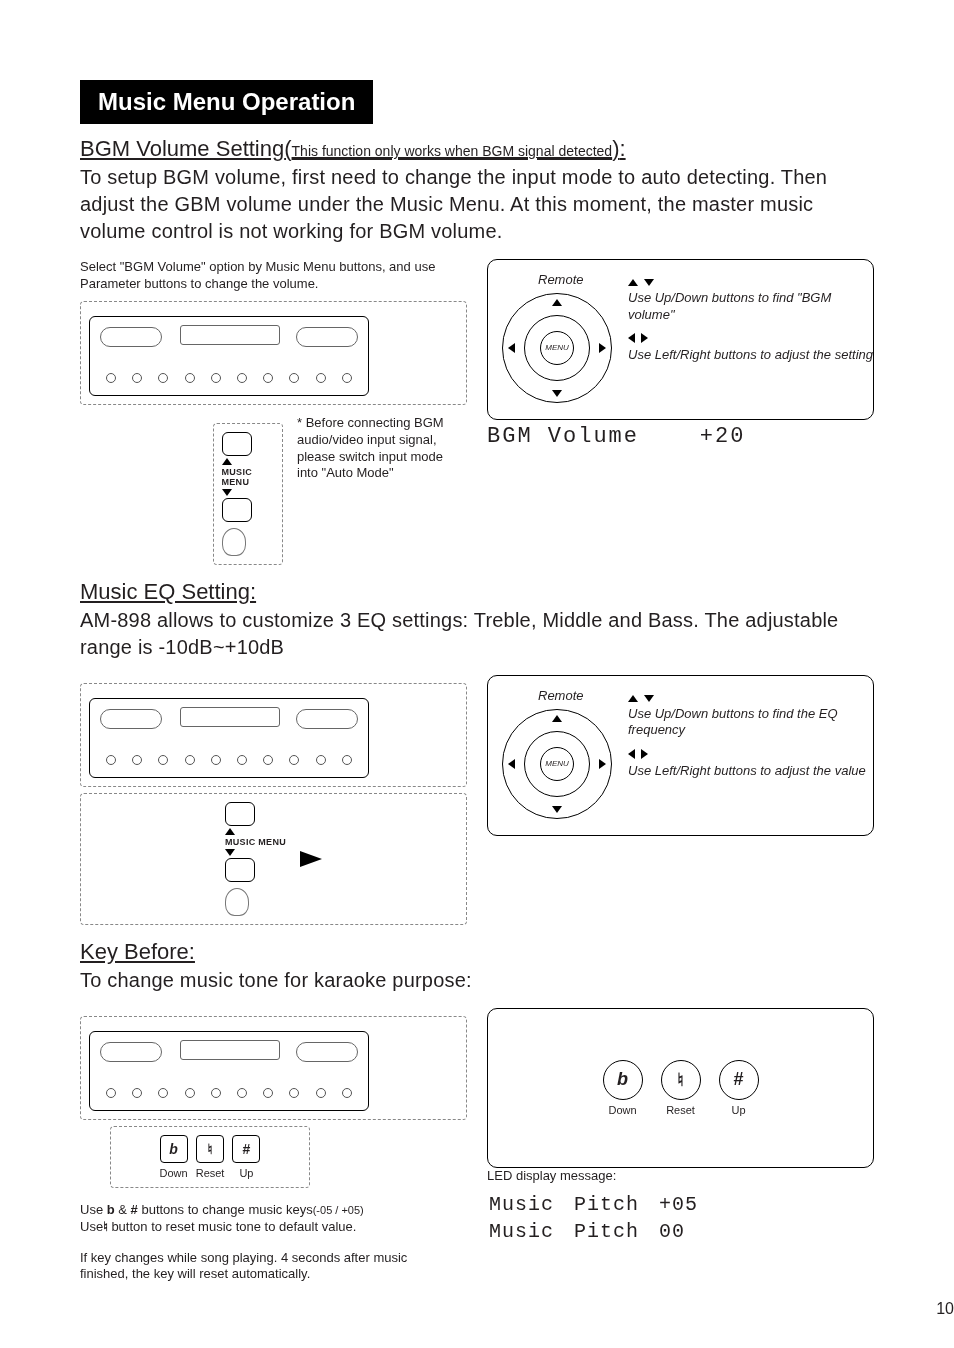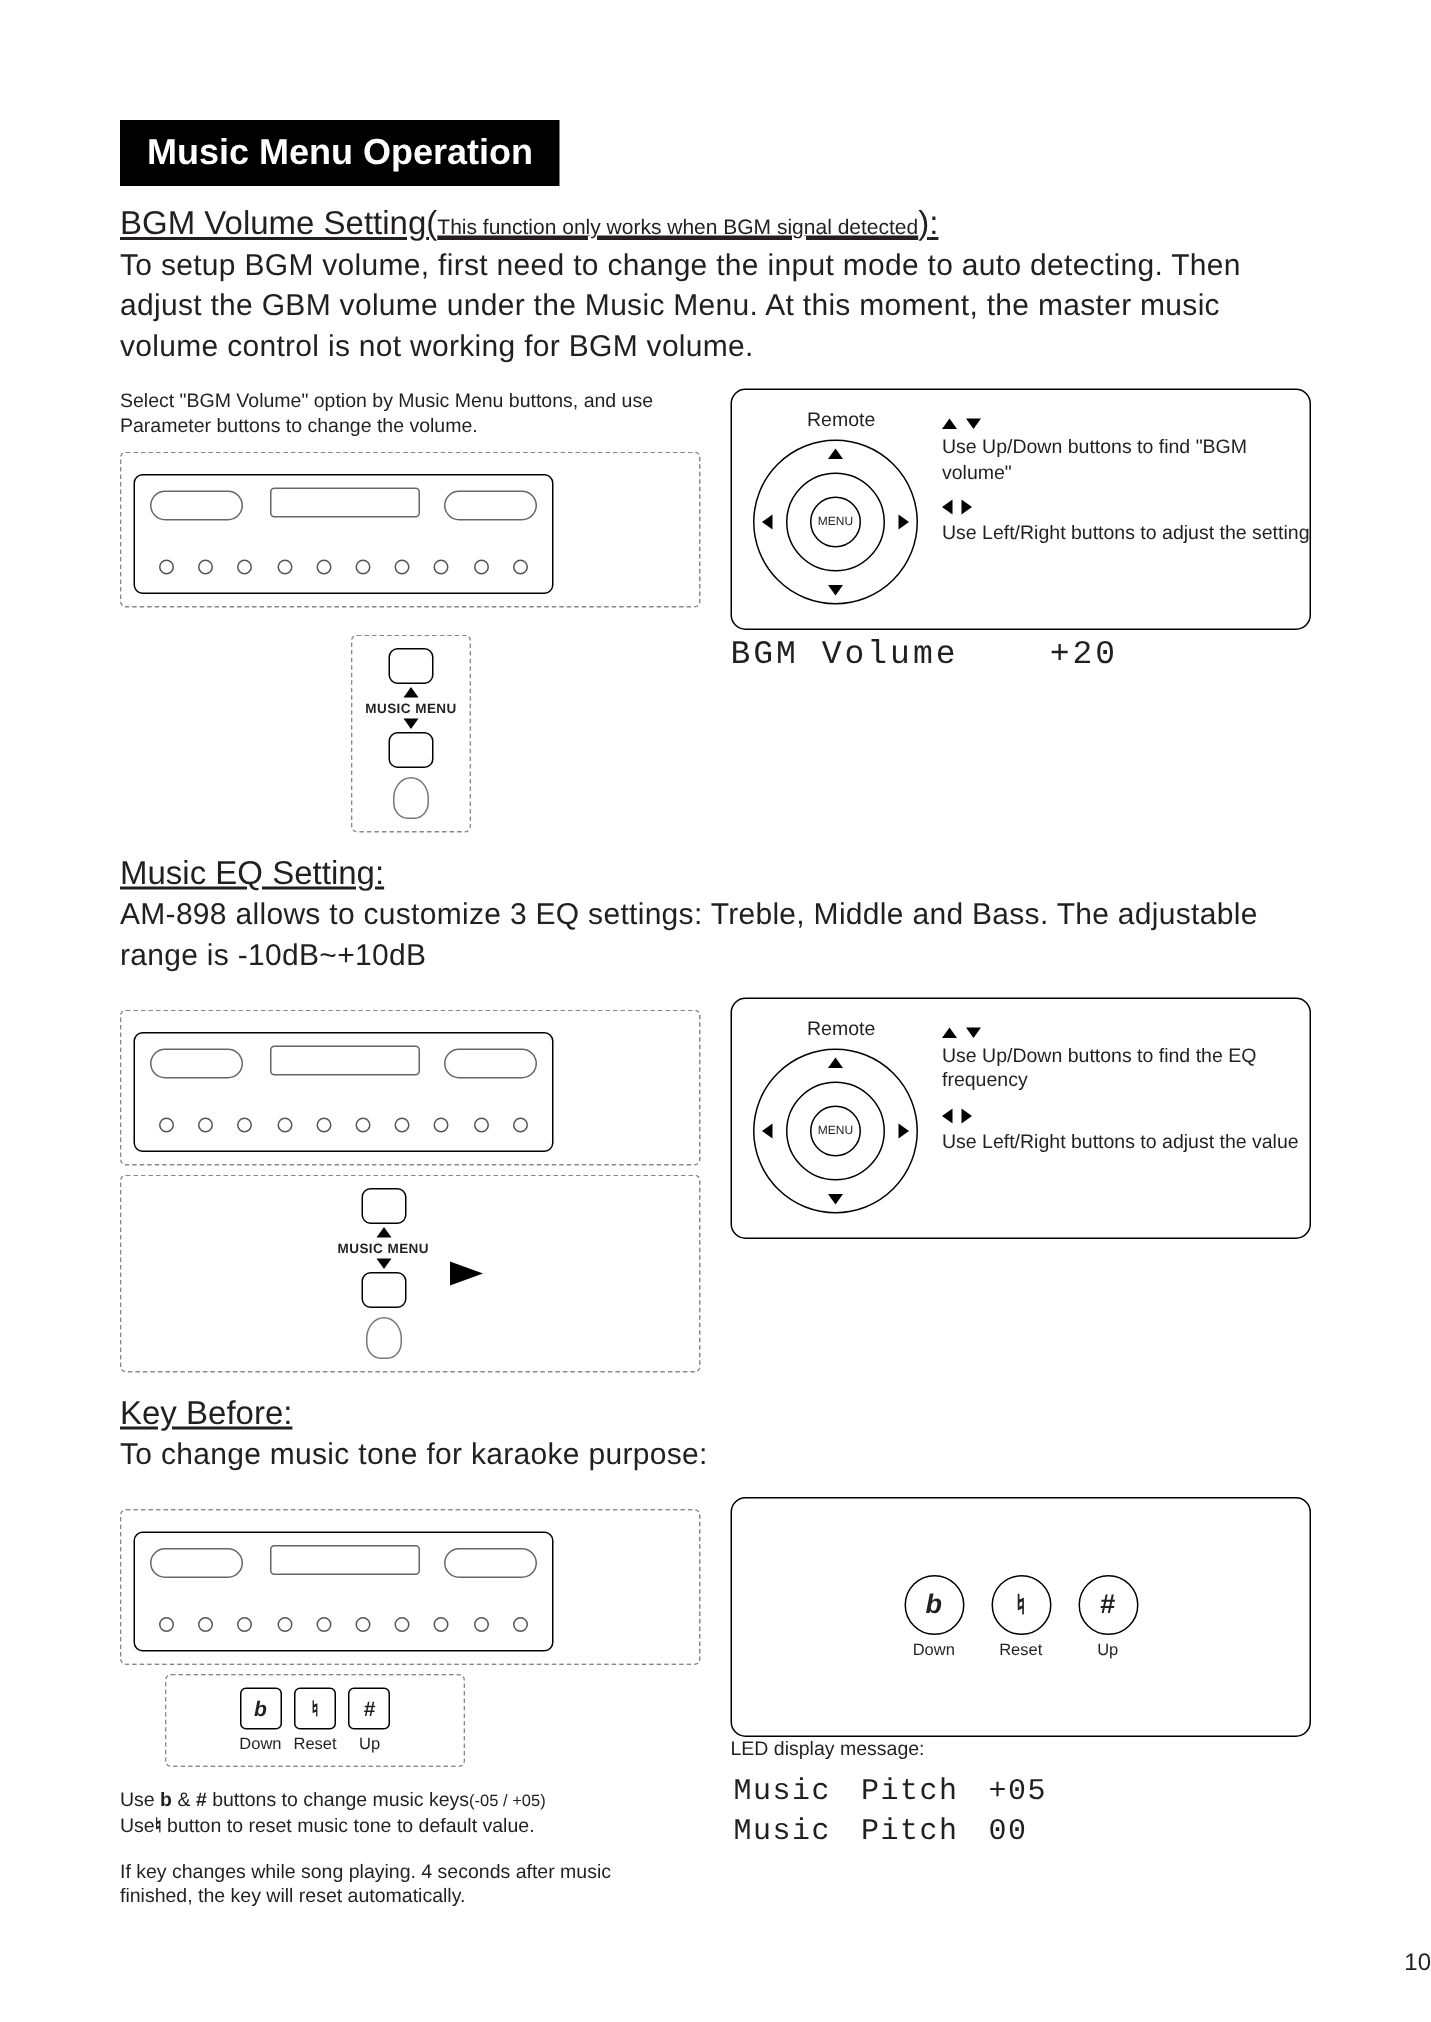--- a/index.html
+++ b/index.html
@@ -109,20 +109,21 @@
   .tri-up    { border-left: 5px solid transparent; border-right: 5px solid transparent; border-bottom: 7px solid #000; }
   .tri-down  { border-left: 5px solid transparent; border-right: 5px solid transparent; border-top: 7px solid #000; }
   .tri-left  { border-top: 5px solid transparent; border-bottom: 5px solid transparent; border-right: 7px solid #000; }
   .tri-right { border-top: 5px solid transparent; border-bottom: 5px solid transparent; border-left: 7px solid #000; }
   .remote-panel {
     border: 1px solid #000;
     border-radius: 10px;
     padding: 12px 14px 16px 14px;
     position: relative;
     min-height: 150px;
+    font-style: italic;
   }
   .remote-dpad {
     position: relative;
     width: 110px; height: 110px;
     margin-top: 4px;
   }
   .remote-dpad .ring {
     position: absolute; inset: 0;
     border: 1.5px solid #000;
     border-radius: 50%;
@@ -150,21 +151,20 @@
   .arrow-pair { display: inline-flex; gap: 6px; align-items: center; margin-bottom: 4px; }
   .led-line {
     font-family: "Courier New", monospace;
     font-size: 22px;
     letter-spacing: 2px;
     margin-top: 4px;
   }
   .btn-stack {
     display: flex;
     flex-direction: column;
-    align-items: center;
     gap: 2px;
   }
   .btn-label {
     font-size: 9px;
     font-weight: 700;
     letter-spacing: 0.3px;
   }
   .hand-icon {
     width: 24px; height: 28px;
     border: 1px solid #777;
@@ -260,20 +260,21 @@
       <div class="dashed-box" style="width:80px;">
         <div class="btn-stack">
           <span class="btn-outline"></span>
           <span class="tri-up"></span>
           <span class="btn-label">MUSIC MENU</span>
           <span class="tri-down"></span>
           <span class="btn-outline"></span>
           <span class="hand-icon"></span>
         </div>
       </div>
+      <div class="note-block" style="max-width:170px;">* Before connecting BGM audio/video input signal, please switch input mode into "Auto Mode"</div>
     </div>
   </div>
 
   <div class="col-right">
     <div class="remote-panel">
       <div class="small-text" style="margin-left:36px;">Remote</div>
       <div class="remote-dpad">
         <div class="ring"></div>
         <div class="ring2"></div>
         <div class="center">MENU</div>

